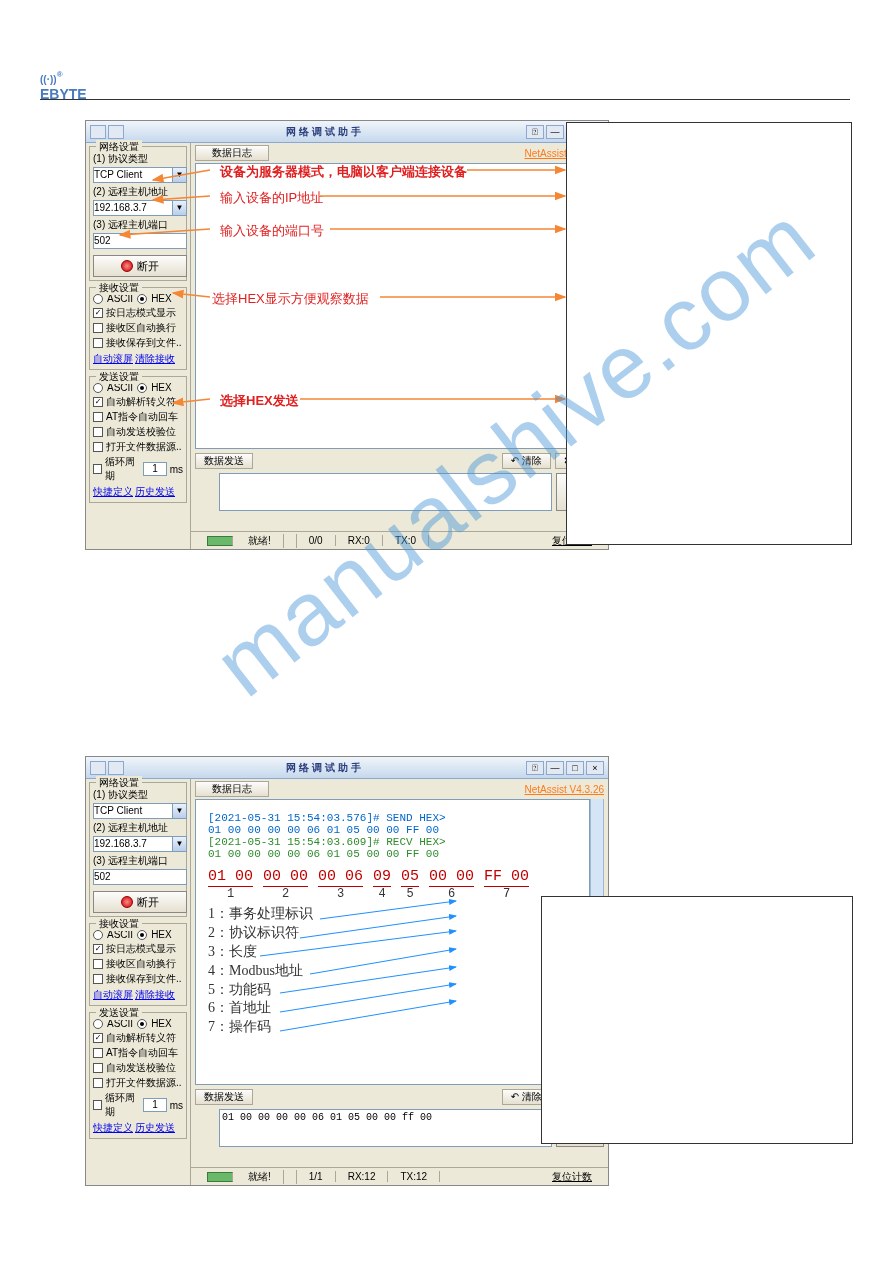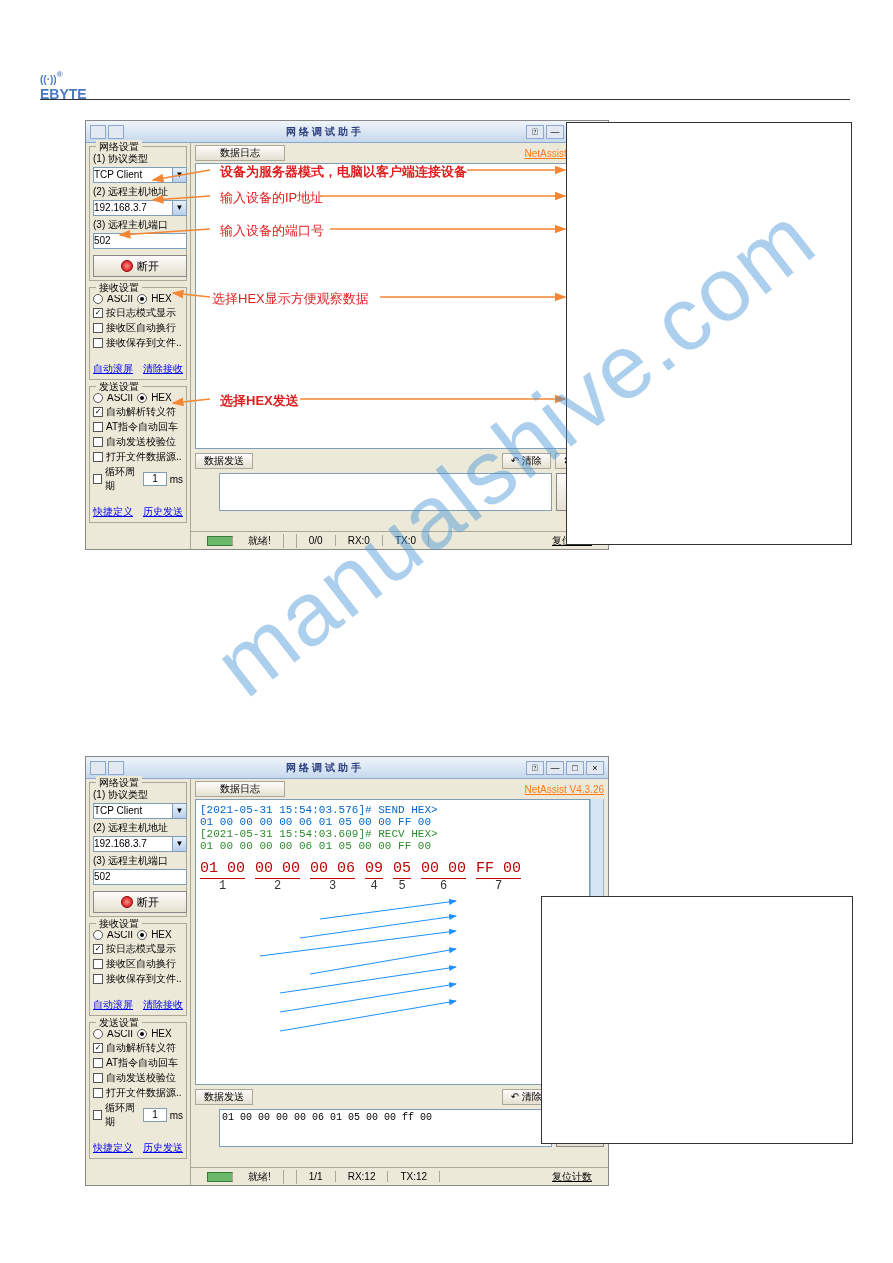--- a/index.html
+++ b/index.html
@@ -30,28 +30,28 @@
   .select .drop { width: 14px; height: 14px; background: linear-gradient(#E9F1FB,#B9CEEA); border-left: 1px solid #7F9DB9; text-align: center; font-size: 8px; line-height: 14px; }
   .conn-btn { width: 94px; height: 22px; border: 1px solid #888; background: linear-gradient(#FDFCFB,#E5E0D0); margin-top: 6px; display: flex; align-items: center; justify-content: center; gap: 4px; font-size: 11px; }
   .dot-red { width: 12px; height: 12px; background: radial-gradient(#FF8B8B,#C80000); border-radius: 50%; border: 1px solid #900; }
   .radio-row { display: flex; gap: 4px; align-items: center; margin: 2px 0; font-size: 10px; }
   .radio { width: 10px; height: 10px; border: 1px solid #555; border-radius: 50%; display: inline-block; background: #fff; position: relative; }
   .radio.sel::after { content:''; position:absolute; inset:2px; background:#000; border-radius:50%; }
   .chk { width: 10px; height: 10px; border: 1px solid #555; background: #fff; display: inline-block; font-size: 8px; line-height: 8px; text-align: center; }
   .chk.sel::after { content:'✓'; }
   .chk-row { display: flex; gap: 3px; align-items: center; font-size: 10px; margin: 1px 0; }
   .link { color: #0000EE; text-decoration: underline; font-size: 10px; cursor: pointer; }
-  .link-row { display: flex; gap: 8px; margin-top: 12px; justify-content: space-between; }
+  .link-row { display: flex; gap: 2px; margin-top: 2px; }
   .spin { width: 26px; height: 14px; border: 1px solid #7F9DB9; background: #fff; font-size: 10px; text-align: center; display: inline-block; }
   
   .mainpane { flex: 1; display: flex; flex-direction: column; background: #ECE9D8; }
   .toolbar { height: 20px; display: flex; align-items: center; padding: 0 4px; gap: 8px; }
-  .toolbtn { border: 1px solid #ACA899; background: linear-gradient(#FDFCFB,#E5E0D0); height: 16px; padding: 0 24px; font-size: 10px; line-height: 14px; }
+  .toolbtn { border: 1px solid #ACA899; background: linear-gradient(#FDFCFB,#E5E0D0); height: 16px; padding: 0 16px; font-size: 10px; line-height: 14px; }
   .version { margin-left: auto; color: #FF7A1A; text-decoration: underline; font-size: 10px; }
-  .logarea { flex: 1; background: #fff; border: 1px solid #7F9DB9; margin: 0 4px 4px; position: relative; padding: 4px; font-family: 'Courier New', monospace; font-size: 11px; }
+  .logarea { flex: 1; background: #fff; border: 1px solid #7F9DB9; margin: 0 4px 4px; position: relative; padding: 12px; font-family: 'Courier New', monospace; font-size: 11px; }
   .sendrow { display: flex; margin: 0 4px 4px; gap: 4px; }
   .sendlabel { border: 1px solid #ACA899; background: linear-gradient(#FDFCFB,#E5E0D0); height: 16px; padding: 0 8px; font-size: 10px; line-height: 14px; }
   .send-spacer { flex: 1; }
   .sendinput-row { display: flex; margin: 0 4px 20px; gap: 4px; padding-left: 24px; }
   .sendinput { flex: 1; height: 38px; border: 1px solid #7F9DB9; background: #fff; font-size: 10px; padding: 2px; font-family: 'Courier New', monospace; }
   .sendbtn { width: 48px; height: 38px; border: 1px solid #888; background: linear-gradient(#FDFCFB,#E5E0D0); font-size: 11px; }
   .statusbar { height: 18px; background: #ECE9D8; border-top: 1px solid #ACA899; display: flex; align-items: center; padding: 0 4px; font-size: 10px; }
   .statusbar span { border-right: 1px solid #ACA899; padding: 0 12px; }
   .status-last { margin-left: auto; text-decoration: underline; border: none !important; }
   .status-ready { display: flex; align-items: center; gap: 3px; }
@@ -371,20 +371,29 @@
               </div>
             <div>
                 <div class="hex-grp">00 00</div>
                 <div class="hex-idx">6</div>
               </div>
             <div>
                 <div class="hex-grp">FF 00</div>
                 <div class="hex-idx">7</div>
               </div>
           </div>
+          <div class="legend-list">
+            <div>1：事务处理标识</div>
+            <div>2：协议标识符</div>
+            <div>3：长度</div>
+            <div>4：Modbus地址</div>
+            <div>5：功能码</div>
+            <div>6：首地址</div>
+            <div>7：操作码</div>
+          </div>
         </div>
         <div class="vruler"></div>
       </div>
       <div class="sendrow">
         <div class="sendlabel">数据发送</div>
         <div class="send-spacer"></div>
         <div class="sendlabel">↶ <span>清除</span></div>
         <div class="sendlabel">✖ <span>清除</span></div>
       </div>
       <div class="sendinput-row">

